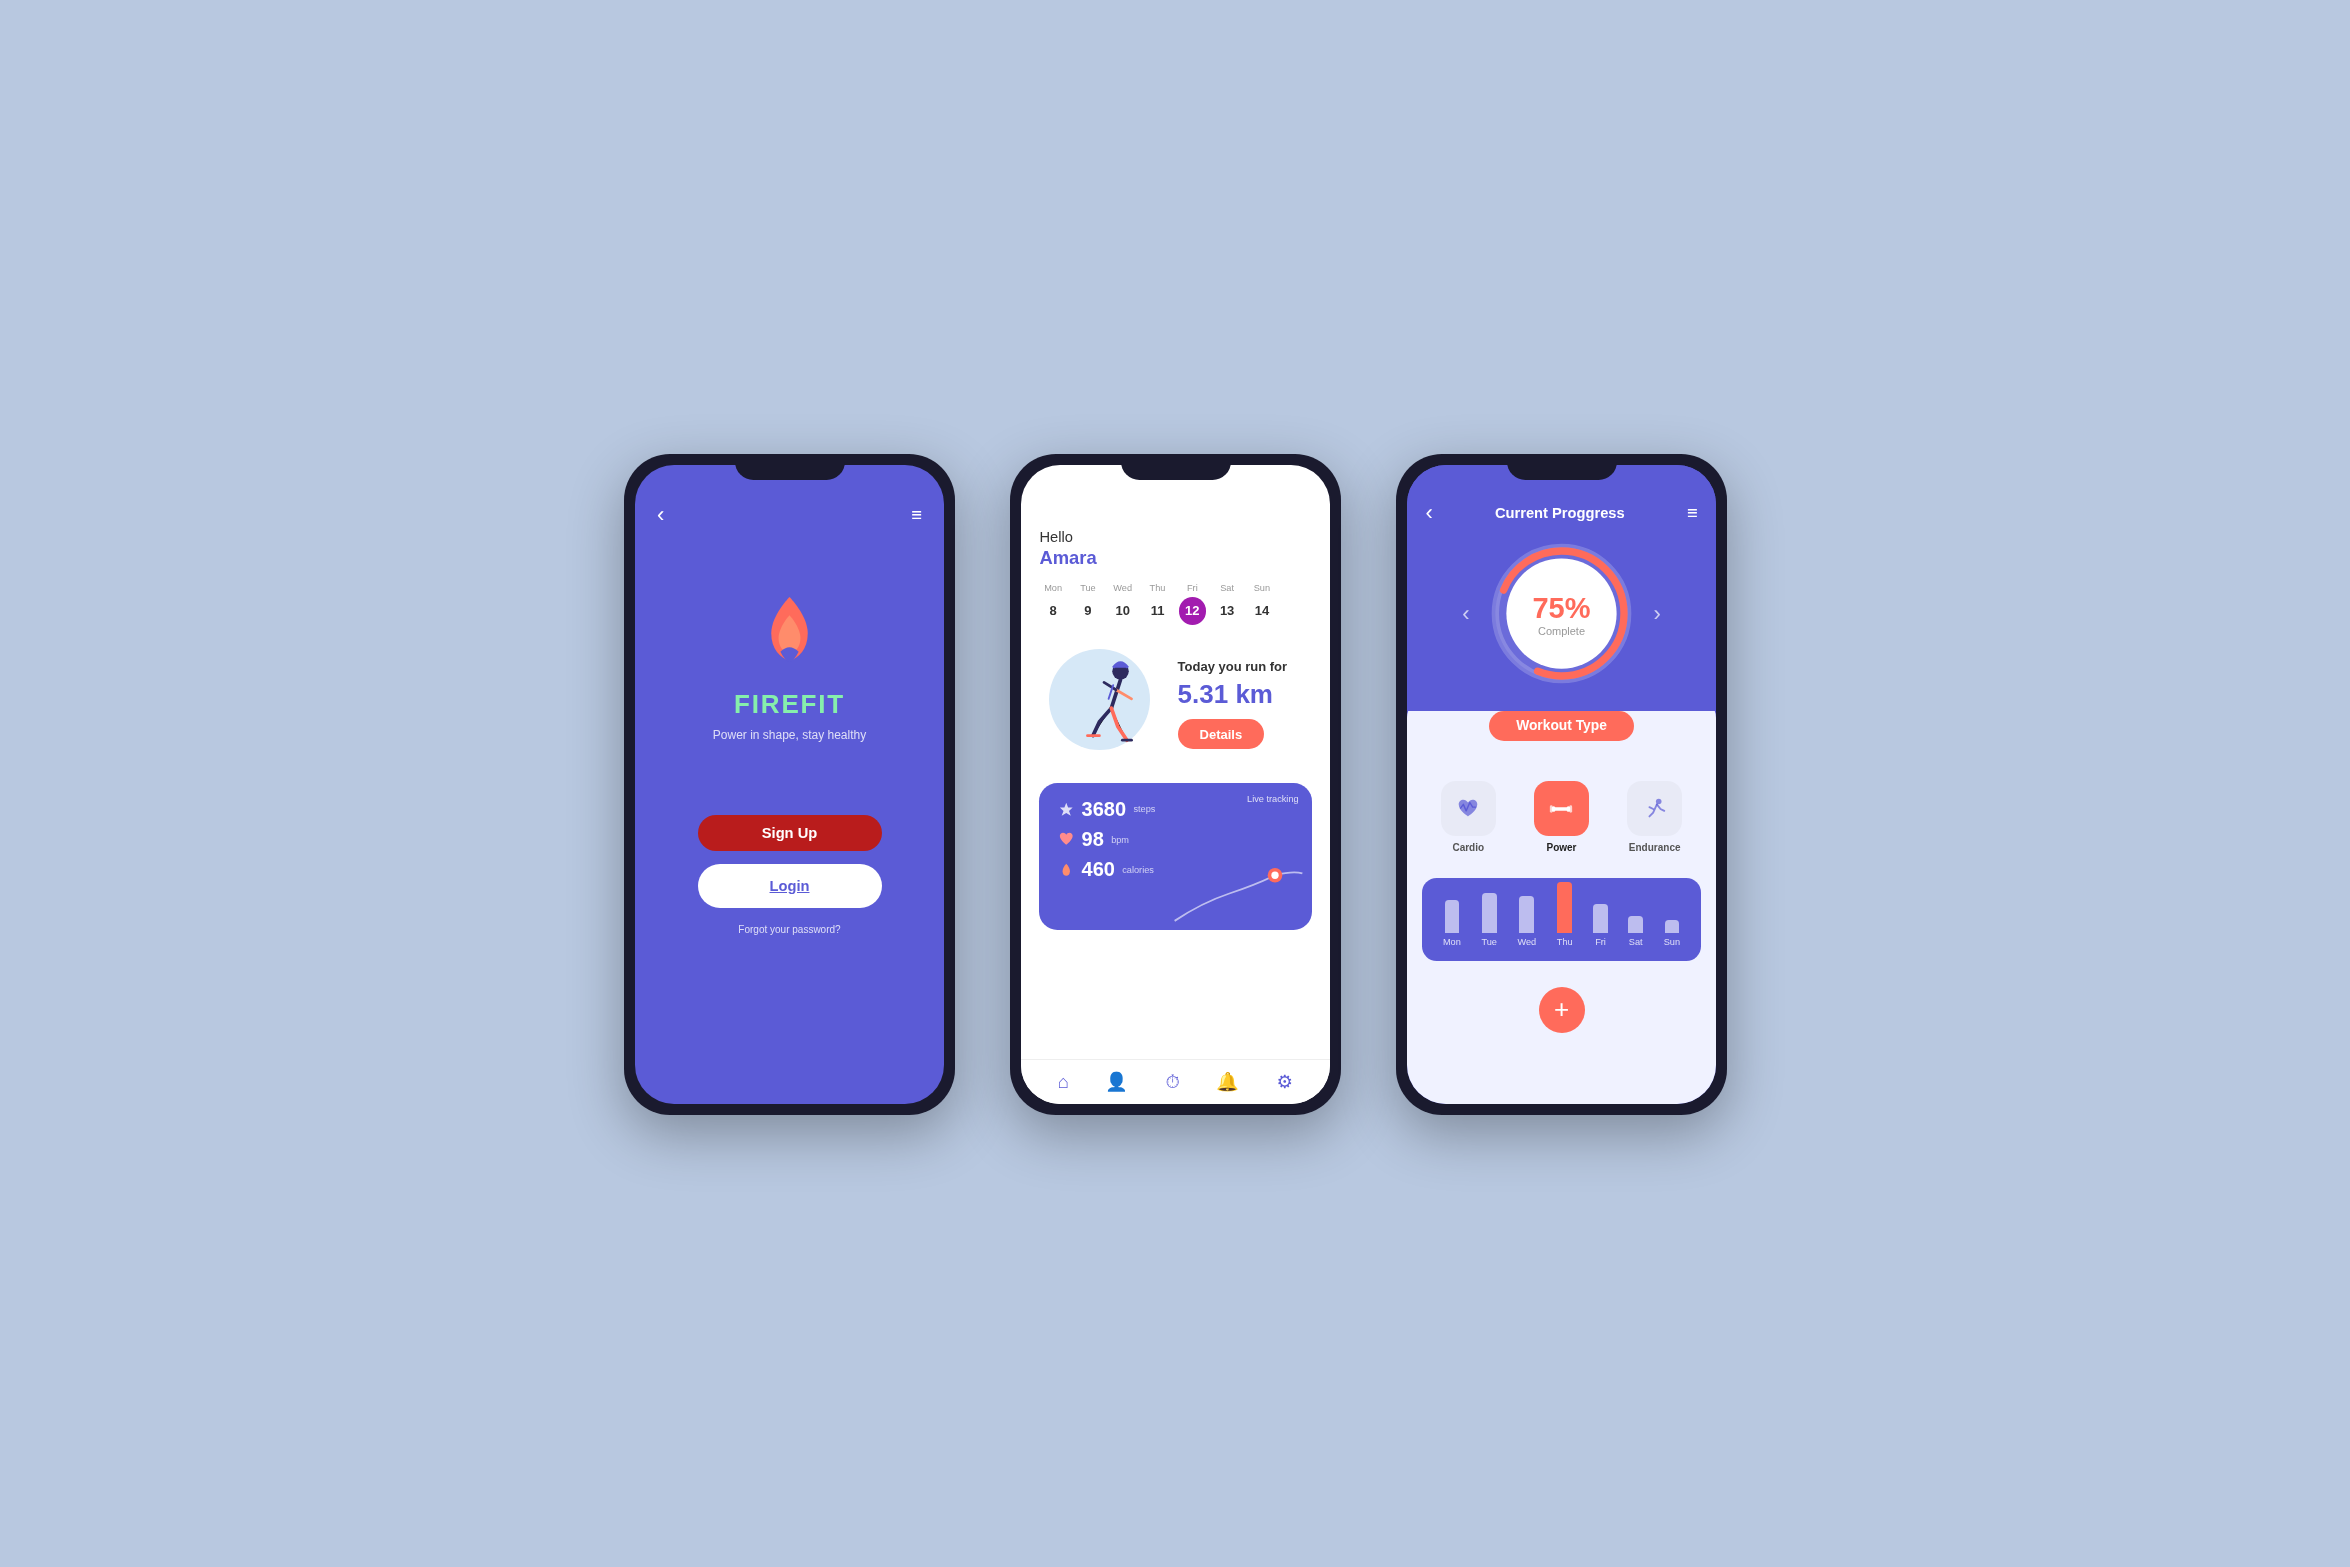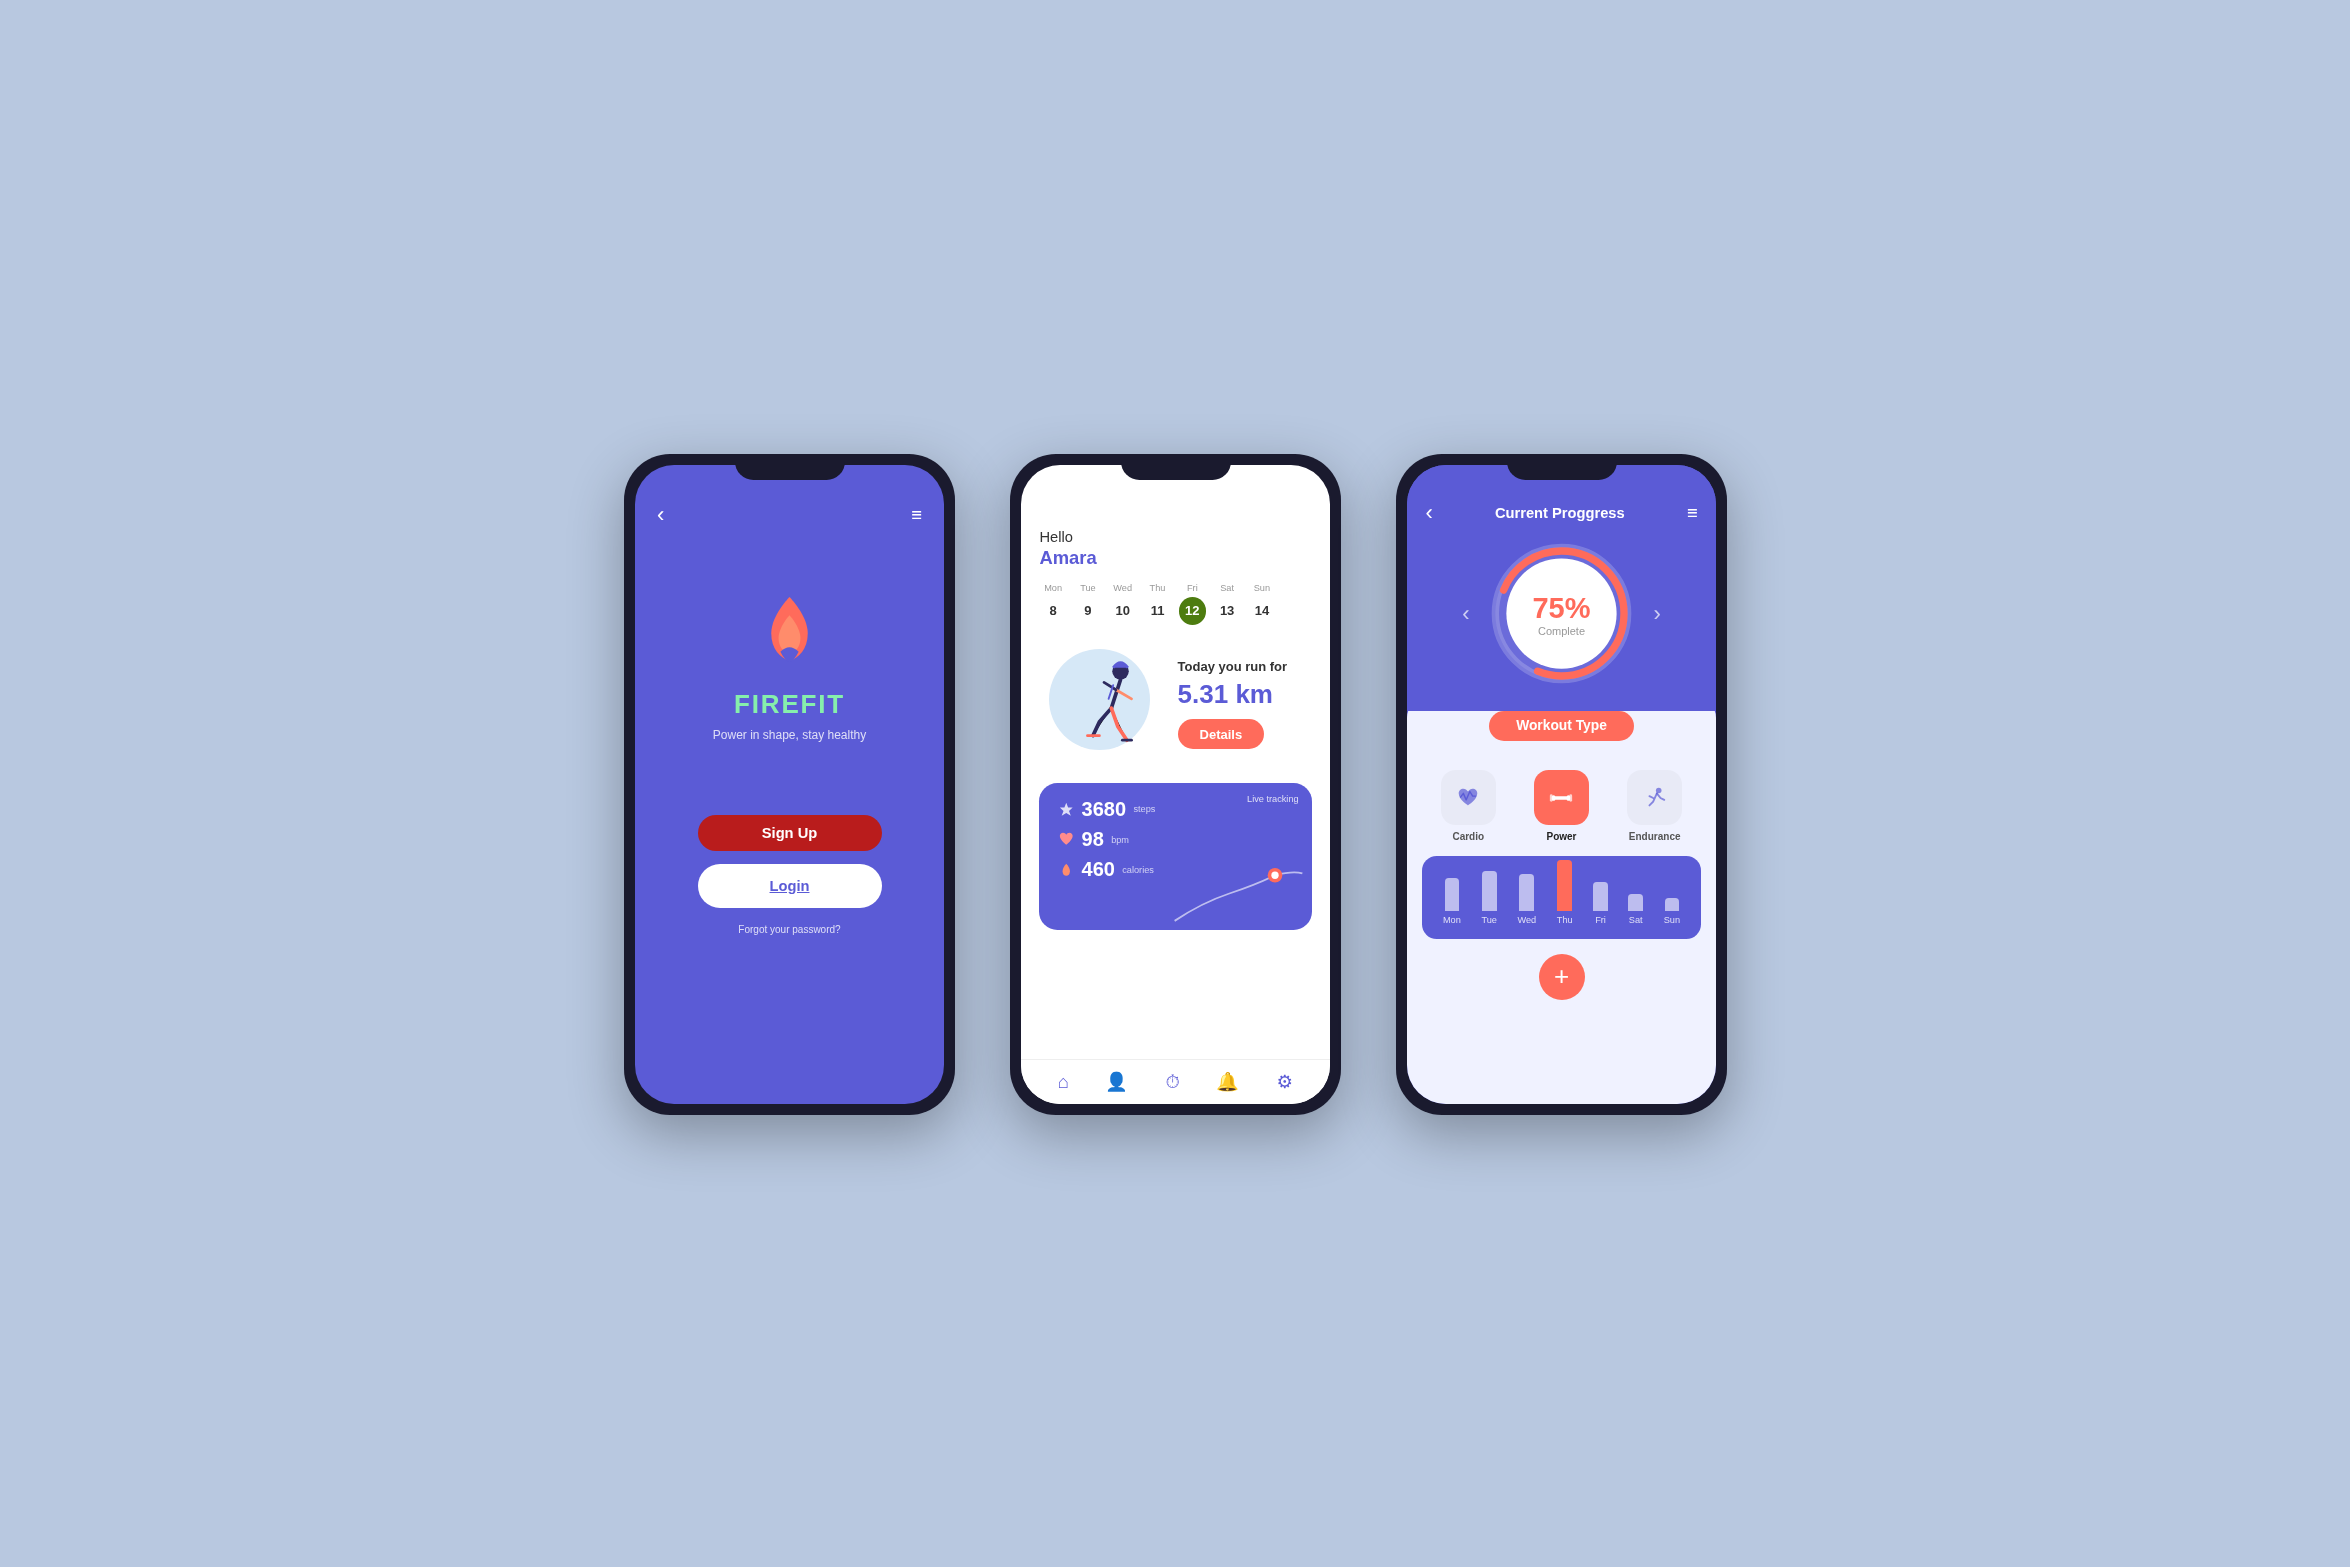--- a/index.html
+++ b/index.html
@@ -171,21 +171,21 @@
       color: #333;
       width: 27.5px;
       height: 27.5px;
       display: flex;
       align-items: center;
       justify-content: center;
       border-radius: 50%;
     }
 
     .day-num.active {
-      background: #4d7c0f;
+      background: #a21caf;
       color: white;
     }
 
     .running-section {
       display: flex;
       align-items: center;
       gap: 9.2px;
       margin-bottom: 14.7px;
     }
 
@@ -601,21 +601,21 @@
           </svg>
           <div class="progress-percent">
             <div class="percent-num">75%</div>
             <div class="percent-label">Complete</div>
           </div>
         </div>
         <span style="color:rgba(255,255,255,0.7); font-size:22px; font-weight:300;">›</span>
       </div>
     </div>
 
-    <div style="background:#f0f2ff; flex:1; border-radius:22px 22px 0 0; margin-top:-14.7px; padding:14.7px 14.7px 9.2px; overflow:hidden; display:flex; flex-direction:column; ">
+    <div style="background:#f0f2ff; flex:1; border-radius:22px 22px 0 0; margin-top:-14.7px; padding:14.7px 14.7px 9.2px; overflow:hidden; display:flex; flex-direction:column; gap:11px;">
 
       <div class="workout-type-header">
         <div class="workout-type-badge">Workout Type</div>
       </div>
 
       <div class="workout-icons-row">
         <div class="workout-icon-item">
           <div class="workout-icon-box inactive">
             <svg width="26" height="26" viewBox="0 0 28 28">
               <path d="M14 22C14 22 4 16 4 9C4 6.2 6.2 4 9 4C11 4 12.7 5.2 14 7C15.3 5.2 17 4 19 4C21.8 4 24 6.2 24 9C24 16 14 22 14 22Z" fill="#5b5bd6" opacity="0.7"></path>

